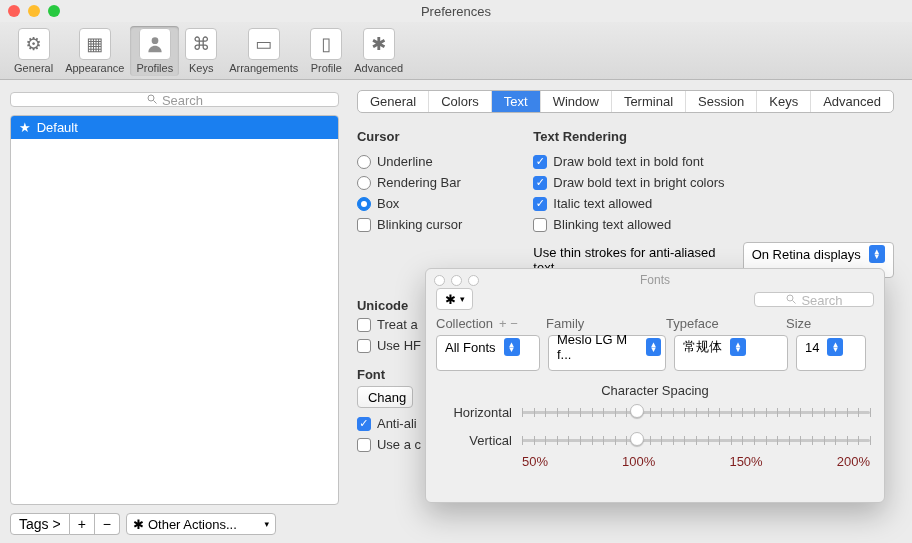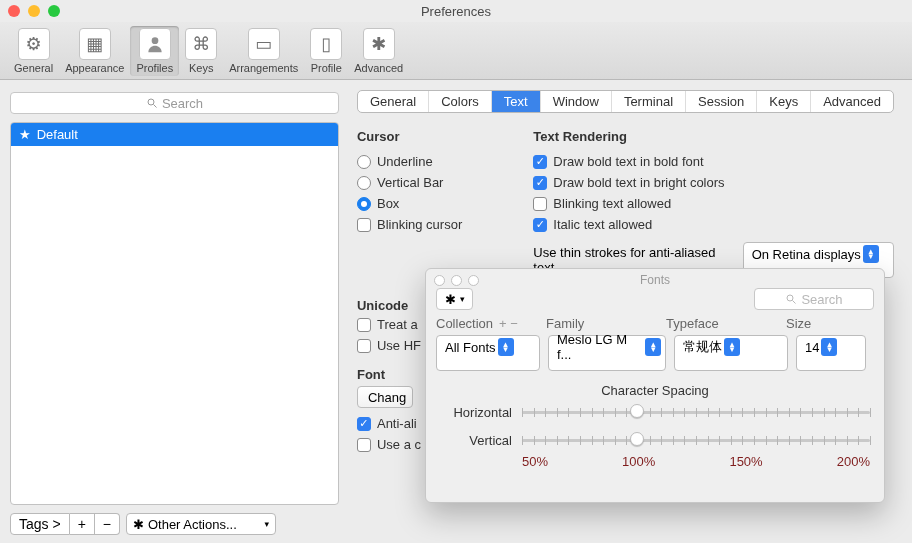--- a/index.html
+++ b/index.html
@@ -15,21 +15,21 @@
   .toolbar { height: 58px; display: flex; align-items: flex-start; gap: 0; padding: 4px 8px 0 8px; border-bottom: 1px solid #b8b8b8; background: linear-gradient(#e9e9e9,#d9d9d9); }
   .toolbtn { display: flex; flex-direction: column; align-items: center; justify-content: flex-start; padding: 2px 6px; border-radius: 4px; cursor: default; }
   .toolbtn.selected { background: #cfcfcf; box-shadow: inset 0 1px 2px rgba(0,0,0,0.25); }
   .toolbtn .iconbox { width: 32px; height: 32px; border-radius: 4px; display:flex; align-items:center; justify-content:center; background:#fff; border:1px solid #c4c4c4; }
   .toolbtn .tlabel { font-size: 11px; color: #444; margin-top: 2px; }
 
   
   .main { display:flex; height: calc(543px - 22px - 58px); }
   .left { width: 350px; background:#ececec; padding:8px 10px; display:flex; flex-direction:column; }
   .left .search { margin: 4px 0 8px 0; }
-  .searchbox { width:100%; height:22px; border:1px solid #c7c7c7; border-radius:4px; background:#fff; display:flex; align-items:center; justify-content:center; color:#9a9a9a; gap:4px; }
+  .searchbox { width:100%; height:15px; border:1px solid #c7c7c7; border-radius:4px; background:#fff; display:flex; justify-content:center; color:#9a9a9a; gap:4px; }
   .plist { flex:1; border:1px solid #c2c2c2; border-radius:4px; background:#fff; overflow:hidden; display:flex; flex-direction:column; }
   .plist-head { background:#fff; border-bottom:1px solid #ddd; padding:4px 8px; color:#444; }
   .plist-row { padding:4px 8px; display:flex; align-items:center; gap:6px; }
   .plist-row.selected { background:#1a7ff0; color:#fff; }
   .left-bottom { display:flex; align-items:flex-end; gap:0; margin-top:8px; }
   .segbtn { height:22px; border:1px solid #b9b9b9; background:#fff; padding:0 8px; display:flex; align-items:center; justify-content:center; font-size:14px; }
   .segbtn.first { border-radius:4px 0 0 4px; }
   .segbtn.mid { border-left:none; }
   .segbtn.last { border-radius:0 4px 4px 0; border-left:none; }
   .otheractions { height:22px; border:1px solid #b9b9b9; background:#fff; border-radius:4px; display:flex; align-items:center; padding:0 6px; gap:6px; margin-left:6px; width:150px; justify-content:space-between; }
@@ -44,21 +44,21 @@
   .cols { display:flex; gap:30px; }
   .col { display:flex; flex-direction:column; gap:6px; }
   .radio, .check { display:flex; align-items:center; gap:6px; color:#333; }
   .radio .dot { width:14px; height:14px; border-radius:50%; border:1px solid #8a8a8a; background:#fff; display:inline-flex; align-items:center; justify-content:center; }
   .radio.checked .dot { border-color:#1a7ff0; background:#1a7ff0; }
   .radio.checked .dot::after { content:""; width:6px; height:6px; border-radius:50%; background:#fff; }
   .check .box { width:14px; height:14px; border-radius:3px; border:1px solid #8a8a8a; background:#fff; display:inline-flex; align-items:center; justify-content:center; font-size:11px; color:#fff; }
   .check.checked .box { background:#2f7ff2; border-color:#2f7ff2; }
   .check.checked .box::after { content:"✓"; }
   .row-inline { display:flex; align-items:center; gap:8px; margin-top:4px; }
-  .select { height:36px; border:1px solid #bcbcbc; border-radius:4px; background:#fff; display:flex; align-items:center; padding:0 4px 12px 8px; gap:2px; }
+  .select { height:36px; border:1px solid #bcbcbc; border-radius:4px; background:#fff; display:flex; align-items:center; padding:0 4px 12px 8px; gap:8px; }
   .select .caret { width:16px; height:18px; background:#2f7ff2; border-radius:3px; display:flex; align-items:center; justify-content:center; color:#fff; font-size:9px; flex-direction:column; line-height:5px; }
   .btn { height:22px; border:1px solid #bcbcbc; border-radius:4px; background:linear-gradient(#fff,#f2f2f2); padding:0 10px; display:flex; align-items:center; }
 
   
   .popover { position:absolute; left:425px; top:268px; width:460px; height:235px; background:#efefef; border:1px solid #c7c7c7; border-radius:6px; box-shadow:0 12px 30px rgba(0,0,0,0.25); }
   .pop-traffic { display:flex; gap:6px; padding:6px 8px 0 8px; }
   .pop-traffic span { width:11px; height:11px; border-radius:50%; border:1px solid #c1c1c1; display:inline-block; background:#fff; }
   .pop-title { position:absolute; top:4px; left:0; right:0; text-align:center; color:#9a9a9a; font-size:12px; pointer-events:none; }
   .pop-row1 { display:flex; justify-content:space-between; padding:2px 10px 6px 10px; align-items:center; }
   .gearbtn { height:22px; border:1px solid #c7c7c7; border-radius:4px; background:#fff; padding:0 8px; display:flex; align-items:center; gap:4px; }
@@ -169,48 +169,48 @@
 
     <div class="cols">
       <div class="col" style="width:150px">
         <div class="section-title">Cursor</div>
         <label class="radio">
             <span class="dot"></span>
             <span>Underline</span>
           </label>
         <label class="radio">
             <span class="dot"></span>
-            <span>Vertical Bar</span>
+            <span>Rendering Bar</span>
           </label>
         <label class="radio checked">
             <span class="dot"></span>
             <span>Box</span>
           </label>
         <label class="check">
             <span class="box"></span>
             <span>Blinking cursor</span>
           </label>
       </div>
       <div class="col">
         <div class="section-title">Text Rendering</div>
         <label class="check checked">
             <span class="box"></span>
             <span>Draw bold text in bold font</span>
           </label>
         <label class="check checked">
             <span class="box"></span>
             <span>Draw bold text in bright colors</span>
           </label>
+        <label class="check checked">
+            <span class="box"></span>
+            <span>Italic text allowed</span>
+          </label>
         <label class="check">
             <span class="box"></span>
             <span>Blinking text allowed</span>
-          </label>
-        <label class="check checked">
-            <span class="box"></span>
-            <span>Italic text allowed</span>
           </label>
         <div class="row-inline">
           <span>Use thin strokes for anti-aliased text</span>
           <div class="select" style="width:155px">
             <span>On Retina displays</span>
             <span class="caret">▴<br>▾</span>
           </div>
         </div>
       </div>
     </div>

